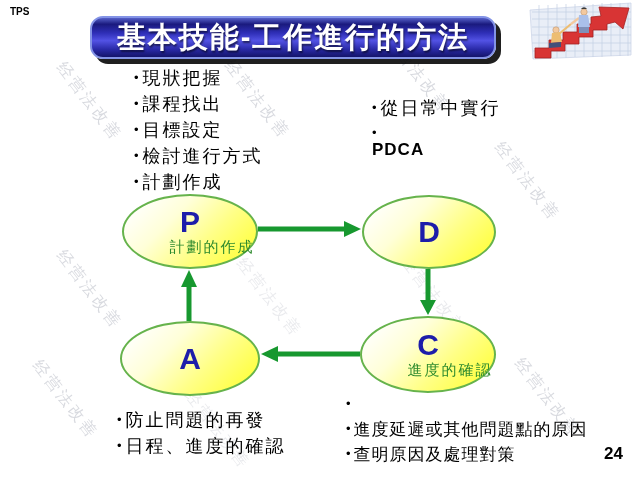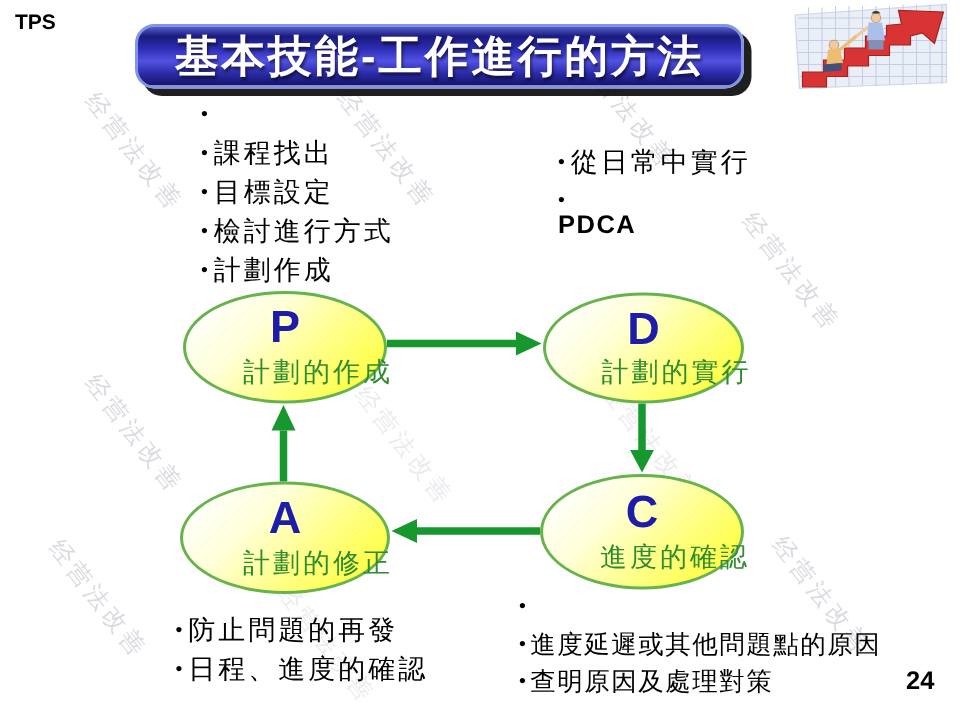--- a/index.html
+++ b/index.html
@@ -8,21 +8,21 @@
     overflow:hidden;font-family:"Liberation Sans",sans-serif;color:#000;
   }
   
   .wm{
     position:absolute;z-index:0;color:#b9bcc6;opacity:.55;font-size:16px;
     letter-spacing:3px;white-space:nowrap;transform:rotate(52deg);
     transform-origin:0 0;user-select:none;
   }
   .wm.faint{opacity:.3;}
   
-  .tps{position:absolute;left:10px;top:6px;font-size:14px;font-weight:bold;z-index:3;}
+  .tps{position:absolute;left:10px;top:6px;font-size:10px;font-weight:bold;z-index:3;}
   
   .banner{
     position:absolute;left:90px;top:16px;width:406px;height:43px;z-index:3;
     border-radius:13px;border:2px solid #8393e6;box-sizing:border-box;
     background:linear-gradient(180deg,#5560c8 0%,#1a1a7e 16%,#2e2eb6 38%,#5252e4 58%,#2a2aa8 80%,#14146a 100%);
     box-shadow:5px 5px 0 rgba(0,0,0,0.88);
     display:flex;align-items:center;justify-content:center;
   }
   .banner span{
     color:#fff;font-size:29px;font-weight:bold;letter-spacing:2px;
@@ -40,21 +40,21 @@
   .lst-act .bline{font-size:18px;letter-spacing:2px;line-height:25px;}
   .lst-chk .bline{font-size:17px;letter-spacing:1px;line-height:24px;}
   
   .node{
     position:absolute;z-index:1;border:2px solid #66b34c;border-radius:50%;
     box-sizing:border-box;
     background:linear-gradient(135deg,#ffffff 8%,#ffffd8 35%,#ffff88 62%,#ffff3c 92%);
     display:flex;flex-direction:column;align-items:center;justify-content:center;
   }
   .node .ltr{font-size:30px;font-weight:bold;color:#1d1daa;line-height:1.05;}
-  .node .lbl{font-size:18px;color:#2e8b2e;letter-spacing:2px;margin-top:1px;white-space:nowrap;margin-left:44px;}
+  .node .lbl{font-size:15px;color:#2e8b2e;letter-spacing:2px;margin-top:1px;white-space:nowrap;margin-left:44px;}
   #node-p{left:122px;top:194px;width:136px;height:75px;}
   #node-d{left:362px;top:195px;width:134px;height:74px;}
   #node-c{left:360px;top:316px;width:136px;height:77px;}
   #node-a{left:120px;top:321px;width:140px;height:75px;}
   
   .arrows{position:absolute;left:0;top:0;width:640px;height:480px;z-index:1;pointer-events:none;}
   
   .pgnum{position:absolute;left:604px;top:444px;font-size:17px;font-weight:bold;z-index:2;}
 </style>
 </head>
@@ -95,20 +95,21 @@
       <circle cx="57" cy="10" r="3.2" fill="#f3c99f" stroke="#b08a66" stroke-width="0.5"></circle>
       <path d="M54,7 a3.4,3.4 0 0 1 6,0 Z" fill="#3a3a3a"></path>
       <path d="M52,13 L61,13 L63,25 L51,25 Z" fill="#aac0ea"></path>
       <path d="M52,25 L62,25 L62,31 L52,31 Z" fill="#8090b8"></path>
     </svg>
   </div>
 
   <div class="blist lst-plan" style="left:134px;top:66px">
     <div class="bline">
         <span class="blt">•</span>
+        <span>現狀把握</span>
       </div>
     <div class="bline">
         <span class="blt">•</span>
         <span>課程找出</span>
       </div>
     <div class="bline">
         <span class="blt">•</span>
         <span>目標設定</span>
       </div>
     <div class="bline">
@@ -150,29 +151,27 @@
       <polygon points="181,287 197,287 189,270" fill="#17982f"></polygon>
     </g>
   </svg>
 
   <div id="node-p" class="node">
     <div class="ltr">P</div>
     <div class="lbl">計劃的作成</div>
   </div>
   <div id="node-d" class="node">
     <div class="ltr">D</div>
-    <div class="lbl">計劃的實行</div>
   </div>
   <div id="node-c" class="node">
     <div class="ltr">C</div>
     <div class="lbl">進度的確認</div>
   </div>
   <div id="node-a" class="node">
     <div class="ltr">A</div>
-    <div class="lbl">計劃的修正</div>
   </div>
 
   <div class="blist lst-act" style="left:117px;top:408px">
     <div class="bline">
         <span class="blt">•</span>
         <span>防止問題的再發</span>
       </div>
     <div class="bline">
         <span class="blt">•</span>
         <span>日程、進度的確認</span>

